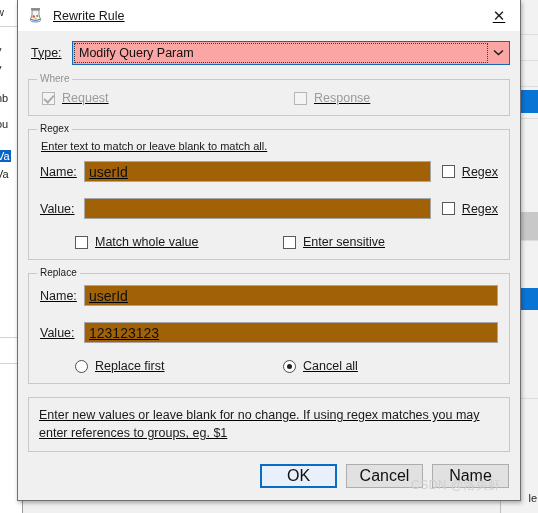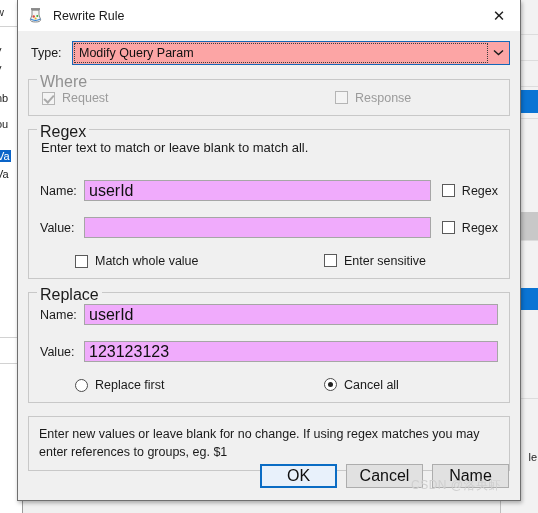--- a/index.html
+++ b/index.html
@@ -82,20 +82,21 @@
   #dialog {
     position: absolute;
     left: 17px; top: 0;
     width: 504px;
     height: 501px;
     background: #f0f0f0;
     border: 1px solid #6f6f6f;
     border-top: none;
     box-sizing: border-box;
     box-shadow: 1px 2px 4px rgba(0,0,0,.30);
+    text-decoration: underline;
   }
 
   .titlebar {
     height: 31px;
     background: #ffffff;
     display: flex;
     align-items: center;
     padding: 0 0 0 9px;
     box-sizing: border-box;
   }
@@ -180,21 +181,21 @@
     margin-top: 13px;
     padding: 9px 11px 10px 11px;
     box-sizing: border-box;
   }
   .group > .legend {
     position: absolute;
     top: -7px;
     left: 8px;
     background: #f0f0f0;
     padding: 0 3px;
-    font-size: 16px;
+    font-size: 10px;
     color: #1a1a1a;
   }
   .group.disabled > .legend { color: #919191; }
   .chk {
     width: 13px; height: 13px;
     border: 1px solid #5a5a5a;
     background: #ffffff;
     box-sizing: border-box;
     flex: 0 0 auto;
     margin-right: 7px;
@@ -227,63 +228,62 @@
   .radio.on::after {
     content: "";
     position: absolute;
     left: 3px; top: 3px;
     width: 5px; height: 5px;
     border-radius: 50%;
     background: #222222;
   }
 
   .hint {
-    font-size: 13px;
-    color: #1a1a1a;
-    margin: 1px 0 25px 1px;
+    font-size: 11px;
+    color: #1a1a1a;
+    margin: 1px 0 9px 1px;
   }
   .field-row {
     display: flex;
     align-items: center;
     margin-bottom: 16px;
   }
   .field-label {
     font-size: 12.5px;
     color: #1a1a1a;
     width: 44px;
     flex: 0 0 auto;
   }
   .txt {
     flex: 1 1 auto;
     height: 21px;
     border: 1px solid #a6a6a6;
-    background: #f0abfc;
-    box-sizing: border-box;
-    font-size: 16px;
+    background: #a16207;
+    box-sizing: border-box;
+    font-size: 14px;
     color: #101010;
     padding: 0 4px;
     display: flex;
     align-items: center;
     line-height: 1;
   }
   .after-chk {
     display: flex;
     align-items: center;
     margin-left: 11px;
     flex: 0 0 auto;
   }
   .opt-row {
     display: flex;
     align-items: center;
     margin-top: 2px;
     padding-left: 35px;
-    gap: 41px;
   }
   .opt-a { width: 196px; display: flex; align-items: center; flex: 0 0 auto; }
-  .opt-b { display: flex; align-items: flex-start; padding-left: 12px; }
+  .opt-b { display: flex; align-items: center; padding-left: 12px; }
 
   
   .notebox {
     border: 1px solid #c8c8c8;
     margin-top: 13px;
     padding: 8px 10px 9px 10px;
     box-sizing: border-box;
     font-size: 12.5px;
     color: #1a1a1a;
     line-height: 1.45;
@@ -347,21 +347,21 @@
   <div class="pane">
     <div class="rowline" style="top:34px;"></div>
     <div class="rowline" style="top:60px;"></div>
     <div class="rowline" style="top:86px;"></div>
     <div class="selrow" style="top:90px; height:23px;"></div>
     <div class="rowline" style="top:118px;"></div>
     <div class="grayband" style="top:212px; height:28px;"></div>
     <div class="rowline" style="top:240px;"></div>
     <div class="selrow" style="top:288px; height:22px;"></div>
     <div class="rowline" style="top:398px;"></div>
-    <div class="frag" style="right:2px; top:451px;">le</div>
+    <div class="frag" style="right:2px; top:492px;">le</div>
   </div>
 </div>
 
 <div id="dialog">
 
   <div class="titlebar">
     <div class="title-icon">
       <svg width="17" height="17" viewBox="0 0 17 17">
         <rect x="4" y="1" width="9" height="2.2" fill="#8e8e8e"></rect>
         <path d="M5 3.2 L5 8 L3.4 12.5 Q3.2 15 8.5 15 Q13.8 15 13.6 12.5 L12 8 L12 3.2 Z" fill="#f4f4f4" stroke="#7d7d7d" stroke-width="0.9"></path>

